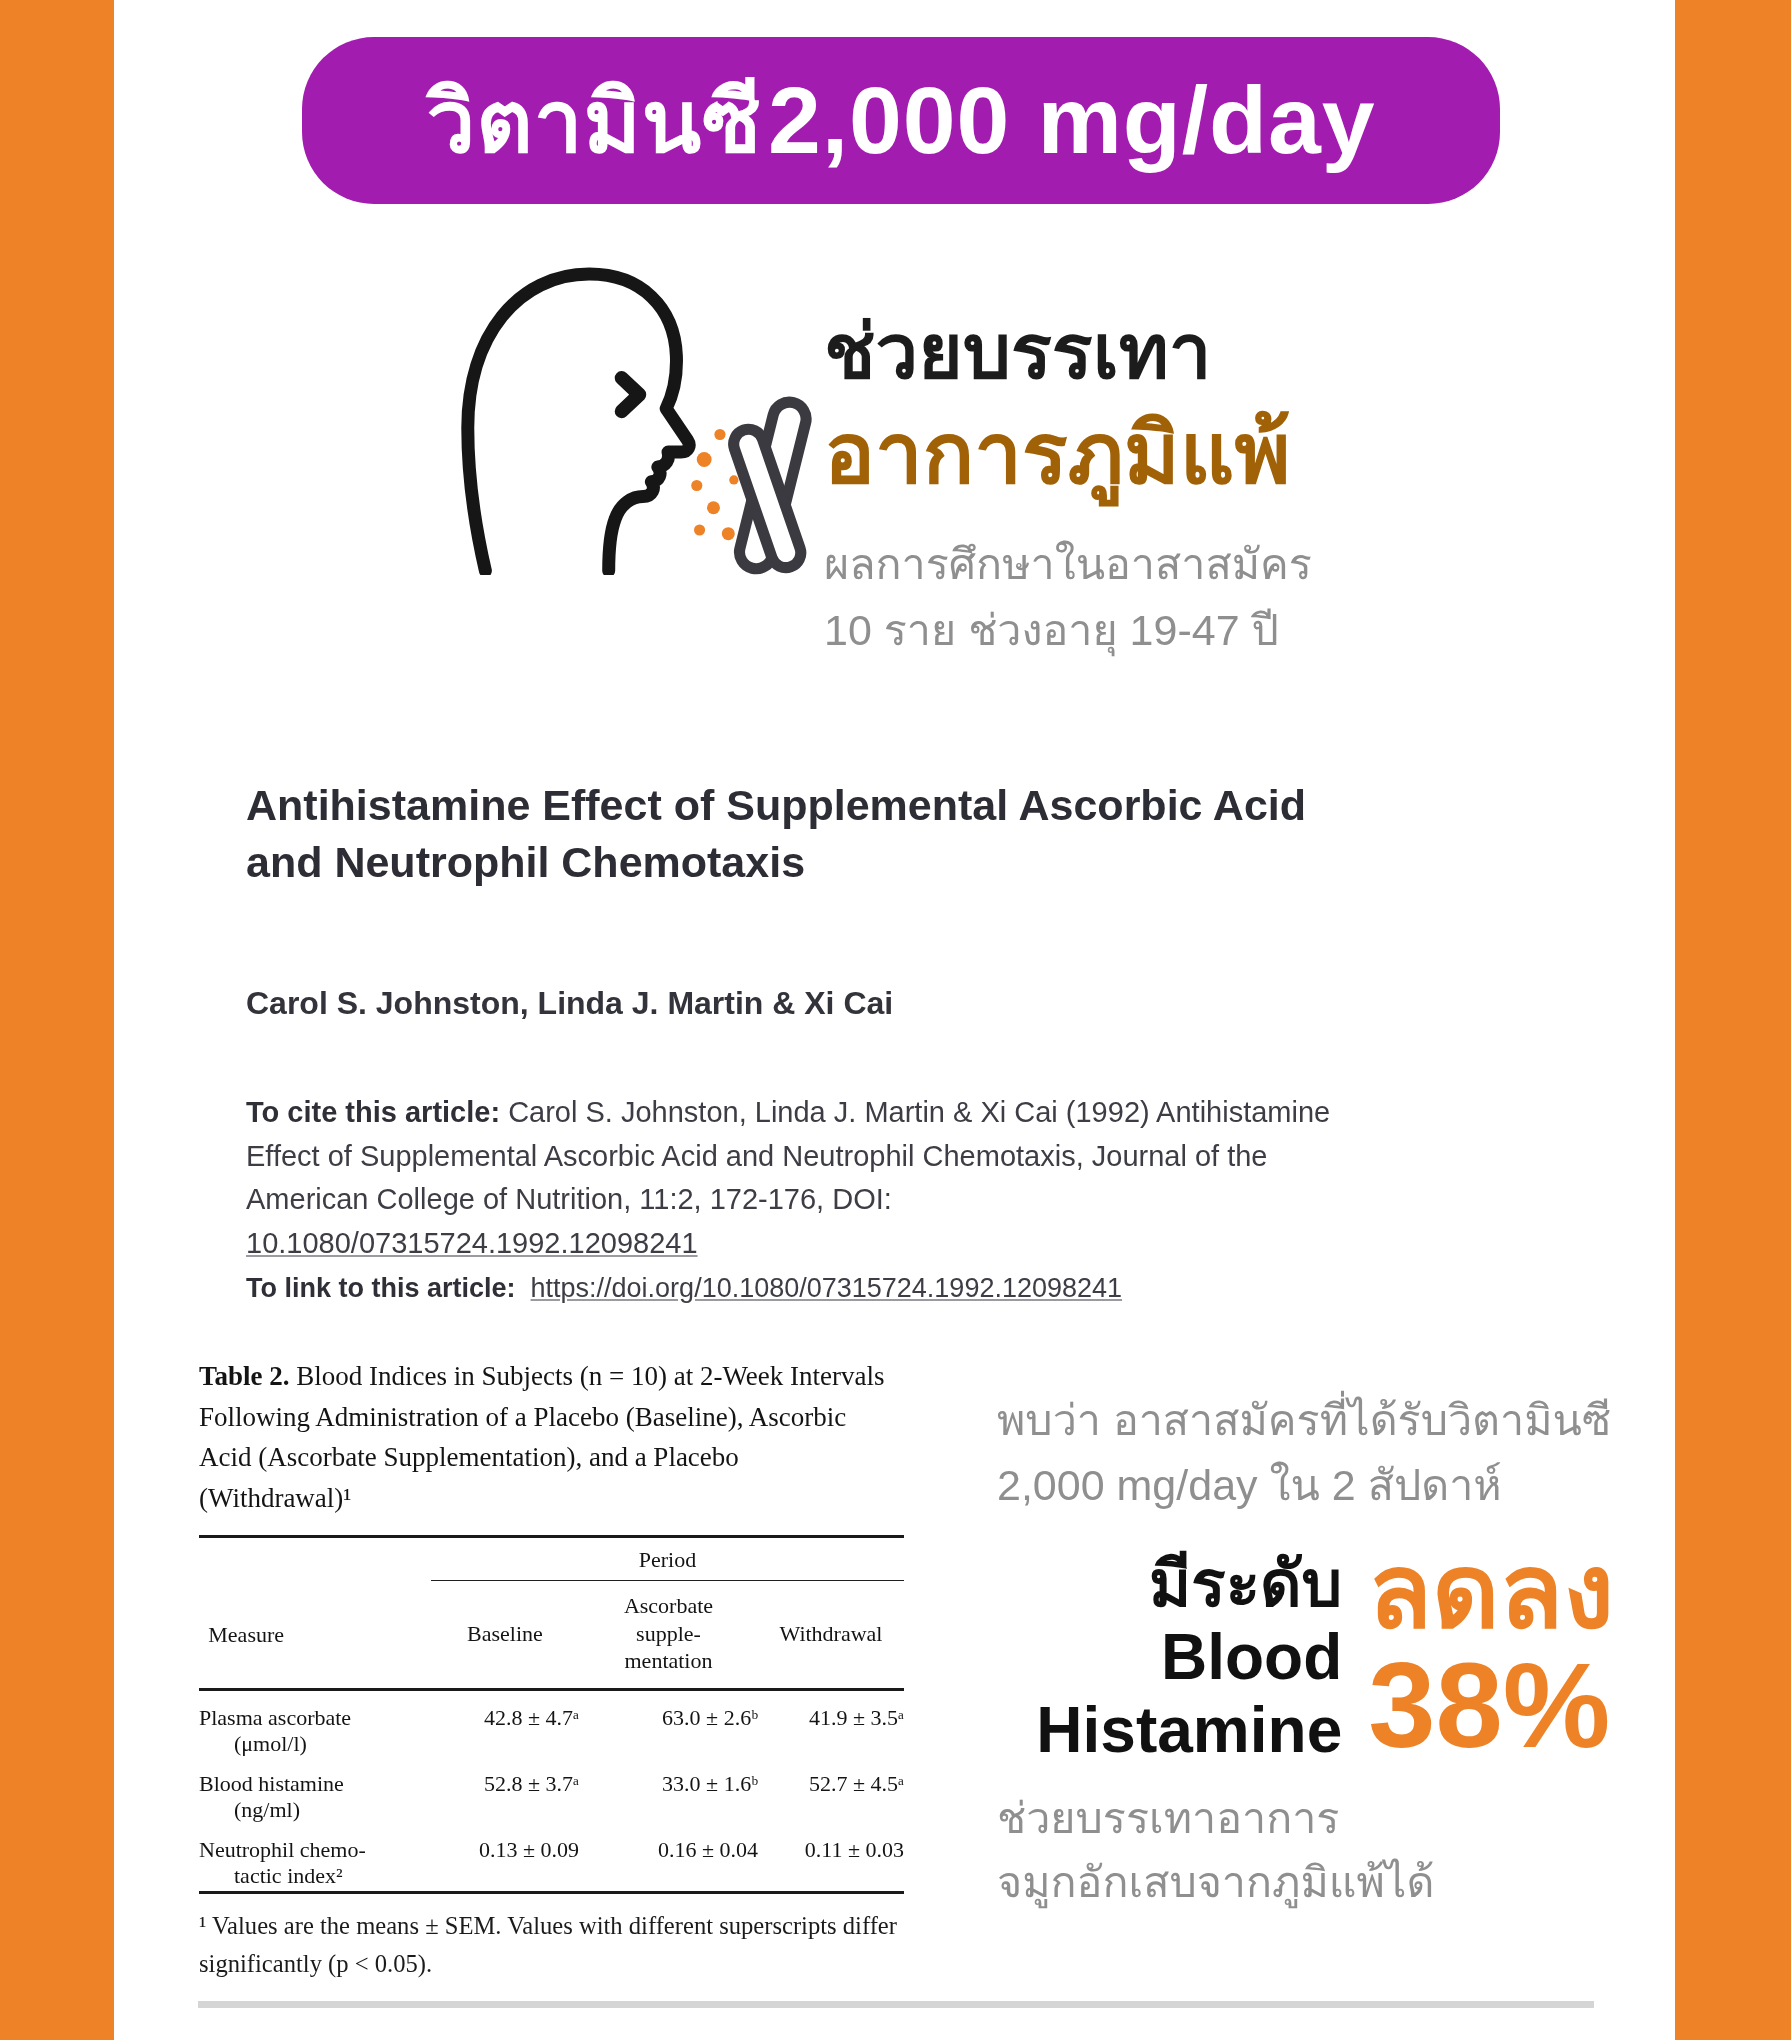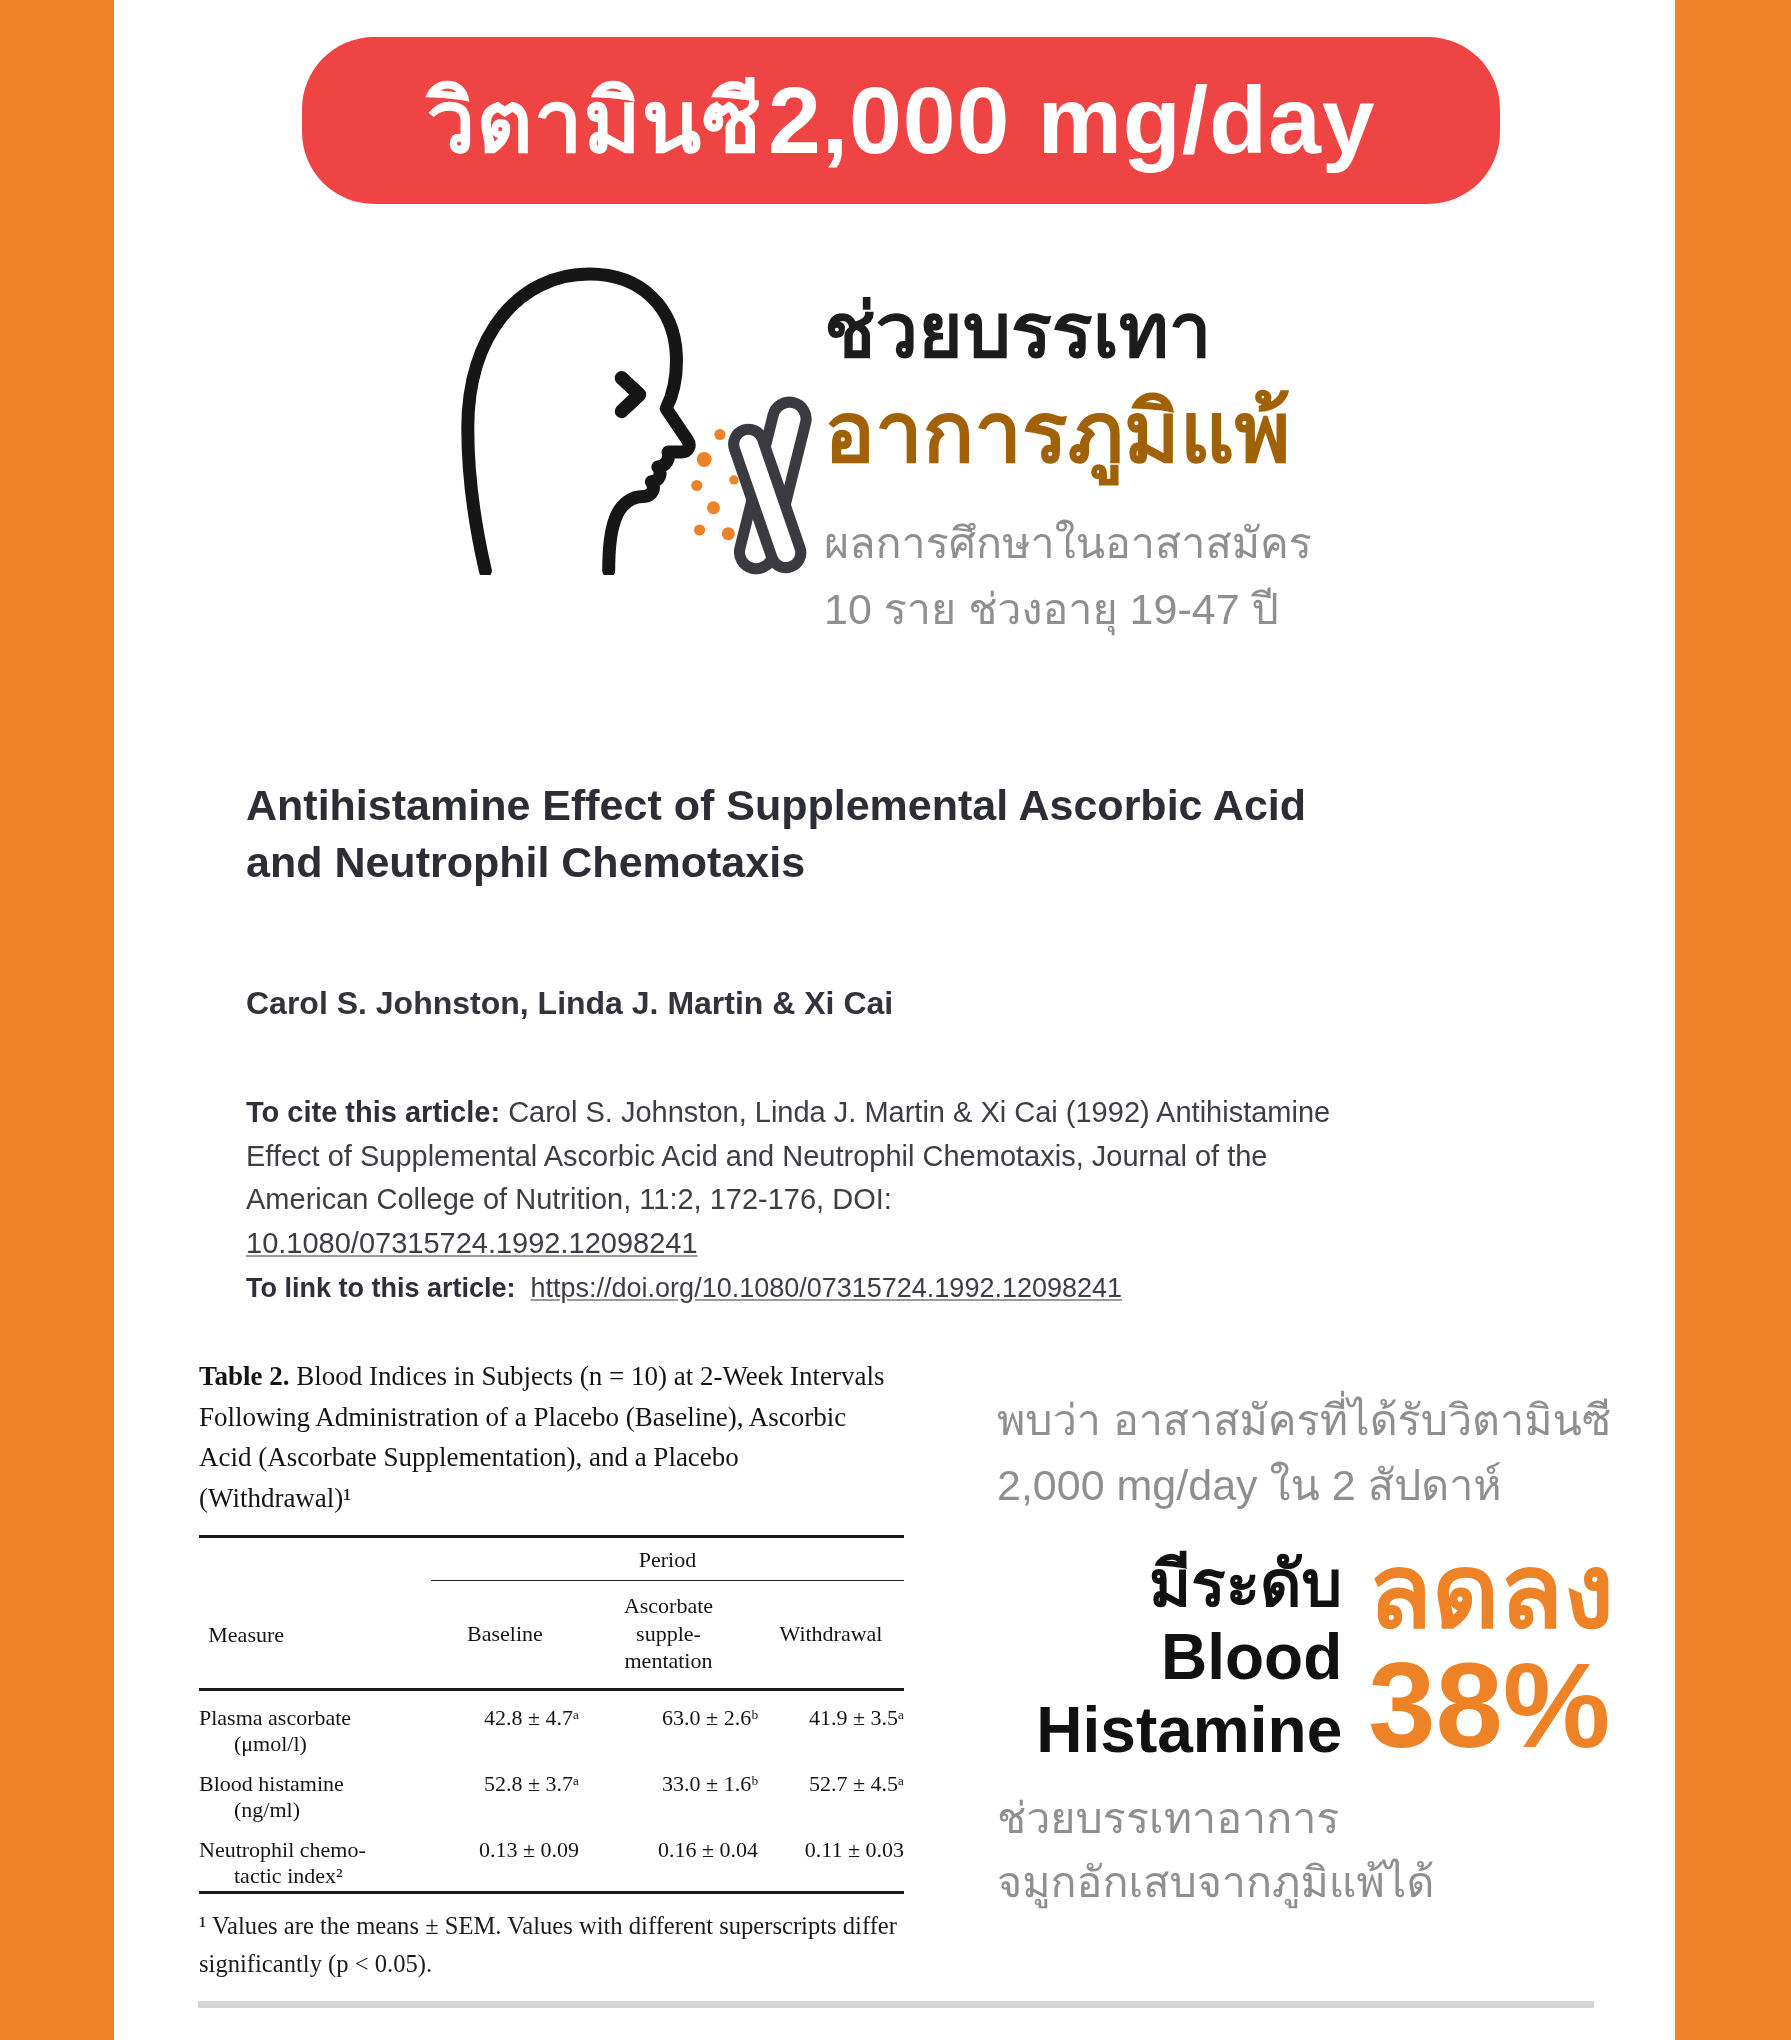--- a/index.html
+++ b/index.html
@@ -2,29 +2,29 @@
 <html style="font-size:15px"><head>
 <meta charset="utf-8">
 <style>
   html,body{margin:0;padding:0;background:#ffffff;}
   .page{position:relative;width:1791px;height:2041px;background:#ffffff;overflow:hidden;
         font-family:"Liberation Sans","DejaVu Sans",sans-serif;}
   .sidebar{position:absolute;top:0;height:2041px;background:#ED8227;}
   .bar-left{left:0;width:114px;}
   .bar-right{left:1675px;width:116px;}
 
-  .banner{position:absolute;left:302px;top:37px;width:1198px;height:167px;background:#ef4444;
+  .banner{position:absolute;left:302px;top:37px;width:1198px;height:167px;background:#a21caf;
           border-radius:72px;display:flex;align-items:center;justify-content:center;gap:6px;}
   .banner .thai{font-size:87px;font-weight:800;color:#ffffff;letter-spacing:0.9px;}
   .banner .dose{font-size:95px;font-weight:800;color:#ffffff;letter-spacing:0.9px;}
 
   .icon-box{position:absolute;left:376px;top:243px;width:445px;height:332px;}
   .icon-box svg{width:100%;height:100%;}
 
-  .hero{position:absolute;left:824px;top:288px;width:779px;}
+  .hero{position:absolute;left:824px;top:309px;width:779px;}
   .hero-black{font-size:76px;font-weight:600;color:#1c1c1c;line-height:1.12;}
   .hero-orange{font-size:85px;font-weight:800;color:#a16207;line-height:1.1;margin-top:13px;}
   .hero-sub{margin-top:30px;font-size:43px;font-weight:500;color:#8F8F8F;line-height:1.55;}
 
   .paper-title{position:absolute;left:246px;top:777px;width:1104px;font-size:43px;font-weight:700;
                color:#2d2d35;line-height:1.32;}
   .authors{position:absolute;left:246px;top:985px;font-size:32px;font-weight:700;color:#33333b;}
   .cite{position:absolute;left:246px;top:1091px;width:1095px;font-size:29px;color:#3d3d45;
         line-height:1.5;margin:0;}
   .cite .b,.linkline .b{font-weight:700;color:#2f2f37;}

